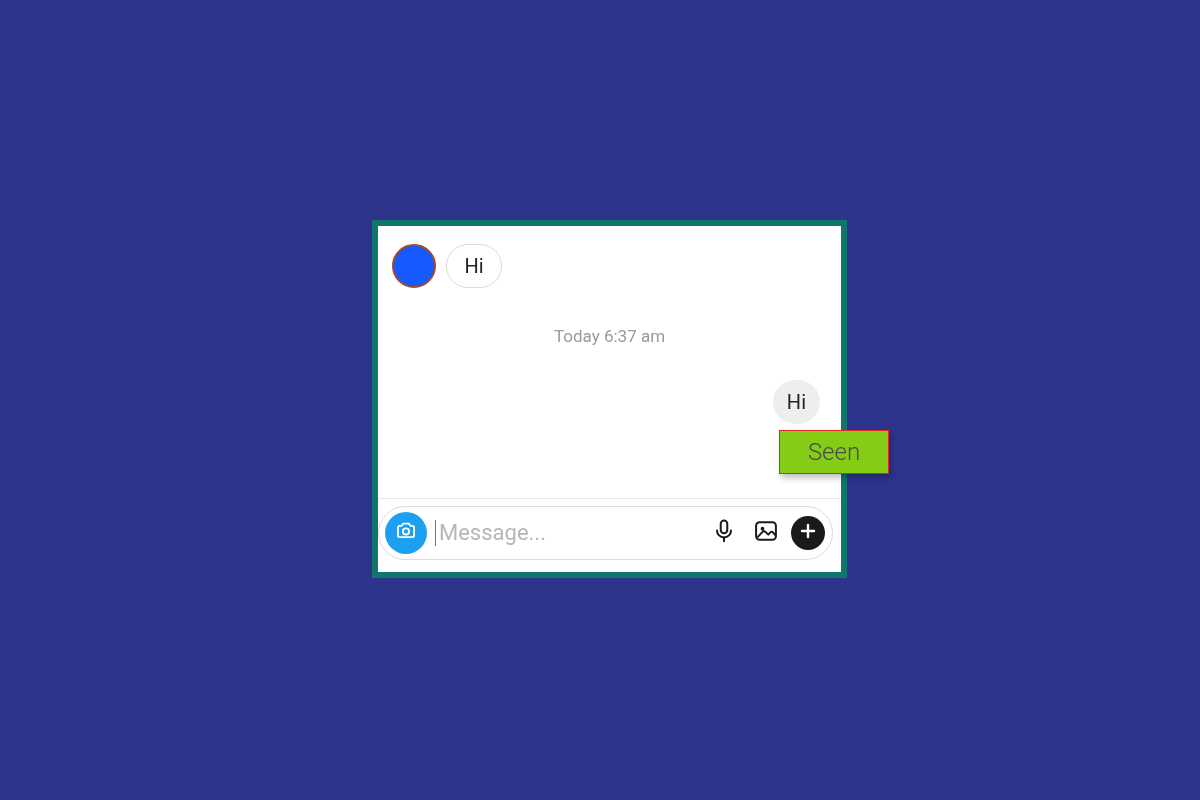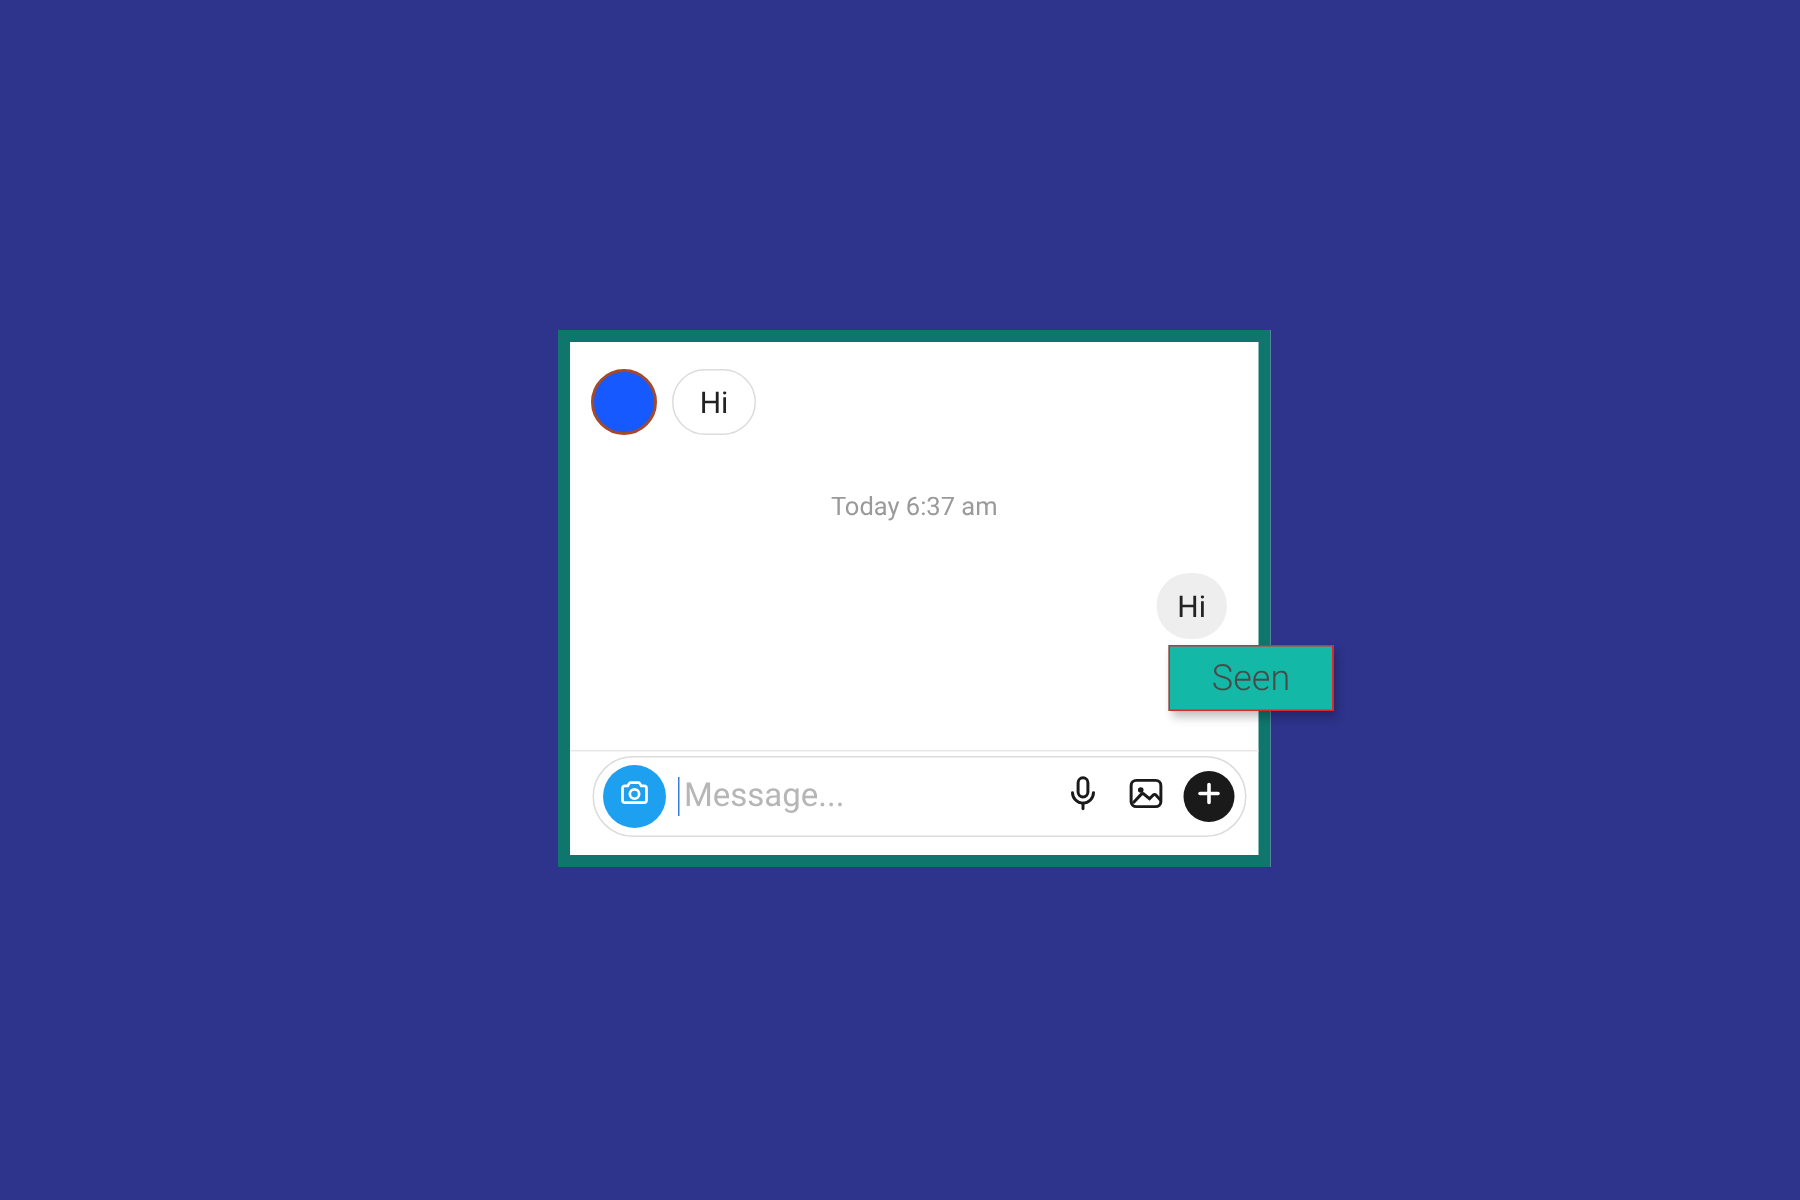--- a/index.html
+++ b/index.html
@@ -12,21 +12,21 @@
     overflow: hidden;
   }
 
   .phone-frame {
     position: absolute;
     left: 372px;
     top: 220px;
     width: 475px;
     height: 358px;
     background: #ffffff;
-    border: 8px solid #0f766e;
+    border: 6px solid #0f766e;
     box-sizing: border-box;
     padding-left: 16px;
   }
 
   .msg-row-in {
     position: absolute;
     left: 14px;
     top: 18px;
     display: flex;
     align-items: center;
@@ -86,21 +86,21 @@
     position: absolute;
     left: 0;
     right: 0;
     top: 272px;
     height: 1px;
     background: #e7e7e7;
   }
 
   .input-bar {
     position: absolute;
-    left: 15px;
+    left: 0;
     right: 8px;
     bottom: 12px;
     height: 54px;
     border: 1px solid #dcdcdc;
     border-radius: 27px;
     background: #ffffff;
     display: flex;
     align-items: center;
     padding: 0 7px 0 6px;
     gap: 8px;
@@ -155,21 +155,21 @@
     flex-shrink: 0;
   }
   .plus-btn svg { width: 20px; height: 20px; }
 
   .seen-callout {
     position: absolute;
     left: 779px;
     top: 430px;
     width: 108px;
     height: 42px;
-    background: #14b8a6;
+    background: #84cc16;
     border: 1px solid #e02828;
     box-shadow: 2px 4px 6px rgba(0,0,0,0.25);
     display: flex;
     align-items: center;
     justify-content: center;
     font-size: 24px;
     color: #4a4a4a;
     font-weight: 300;
   }
 </style>

